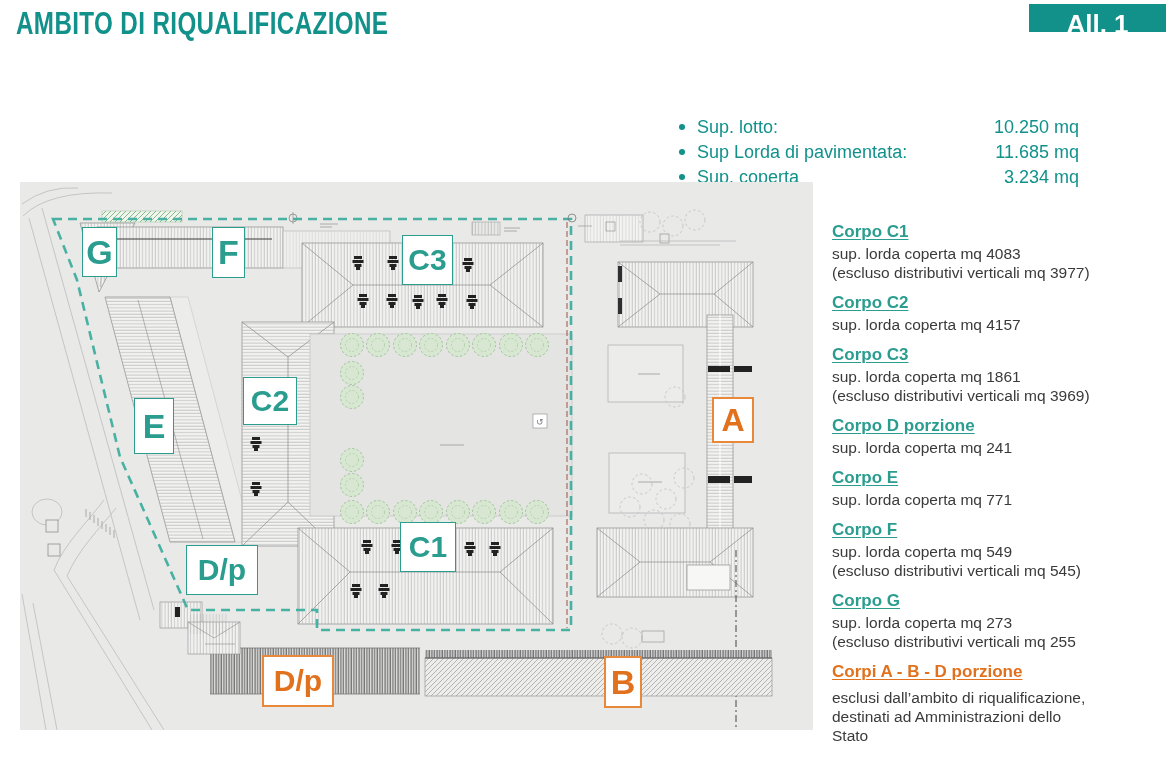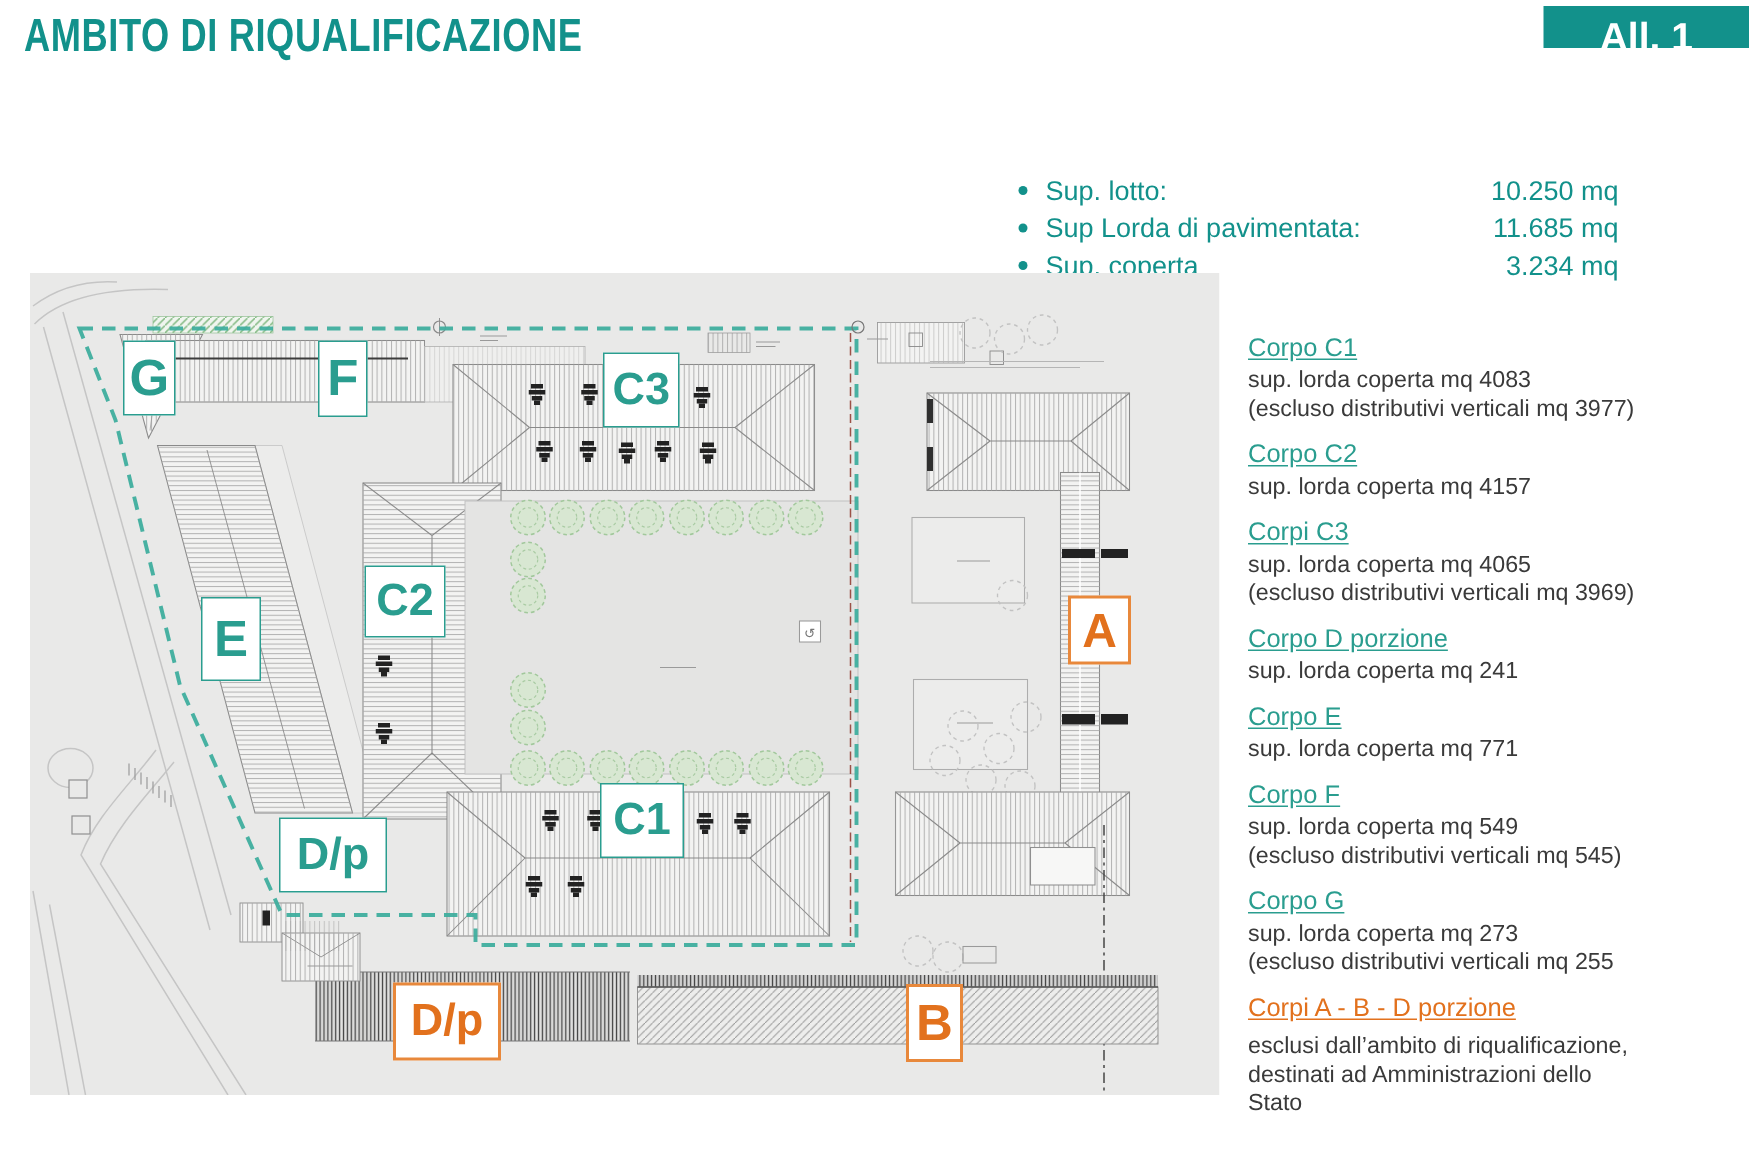--- a/index.html
+++ b/index.html
@@ -13,21 +13,21 @@
          text-align:center;line-height:40px}
   .summary{position:absolute;left:673px;top:116px;width:406px;color:var(--teal-dark);
            font-weight:normal;font-size:18px}
   .srow{display:flex;align-items:baseline;line-height:22px;margin-bottom:3px}
   .dot{width:6px;height:6px;border-radius:50%;background:var(--teal-dark);
        margin:0 12px 0 6px;flex:none;align-self:center}
   .slabel{white-space:nowrap}
   .svalue{margin-left:auto;white-space:nowrap}
   .legend{position:absolute;left:832px;top:221px;width:335px;font-size:15.5px;color:#3a3a3a}
   .entry{margin-bottom:10px}
-  .ehead{font-weight:normal;font-size:17px;text-decoration:underline;color:var(--teal);
+  .ehead{font-weight:bold;font-size:17px;text-decoration:underline;color:var(--teal);
          line-height:21px;margin-bottom:2px;text-underline-offset:2px}
   .entry.orange .ehead{color:var(--orange)}
   .eline{line-height:19px}
   .eline.gap{margin-top:6px}
   .plan{position:absolute;left:20px;top:182px}
   .maplabel{position:absolute;background:#fff;display:flex;align-items:center;
             justify-content:center;font-weight:bold;box-sizing:border-box}
   .maplabel.teal{border:1.5px solid var(--teal);color:var(--teal)}
   .maplabel.orange{border:2px solid #e8883b;color:var(--orange)}
 </style>
@@ -325,22 +325,22 @@
     <div class="entry">
       <div class="ehead">Corpo C1</div>
       <div class="eline">sup. lorda coperta mq 4083</div>
       <div class="eline">(escluso distributivi verticali mq 3977)</div>
     </div>
     <div class="entry">
       <div class="ehead">Corpo C2</div>
       <div class="eline">sup. lorda coperta mq 4157</div>
     </div>
     <div class="entry">
-      <div class="ehead">Corpi C3</div>
-      <div class="eline">sup. lorda coperta mq 4065</div>
+      <div class="ehead">Corpo C3</div>
+      <div class="eline">sup. lorda coperta mq 1861</div>
       <div class="eline">(escluso distributivi verticali mq 3969)</div>
     </div>
     <div class="entry">
       <div class="ehead">Corpo D porzione</div>
       <div class="eline">sup. lorda coperta mq 241</div>
     </div>
     <div class="entry">
       <div class="ehead">Corpo E</div>
       <div class="eline">sup. lorda coperta mq 771</div>
     </div>

